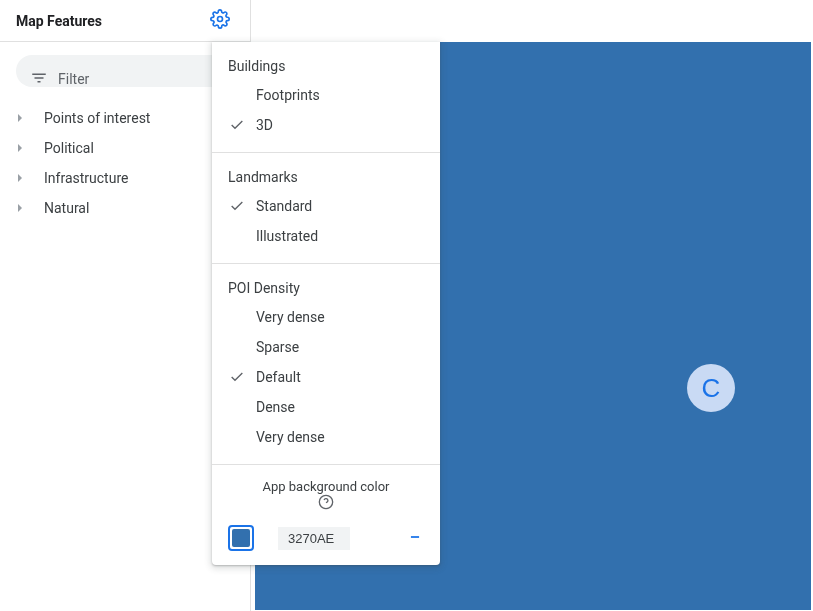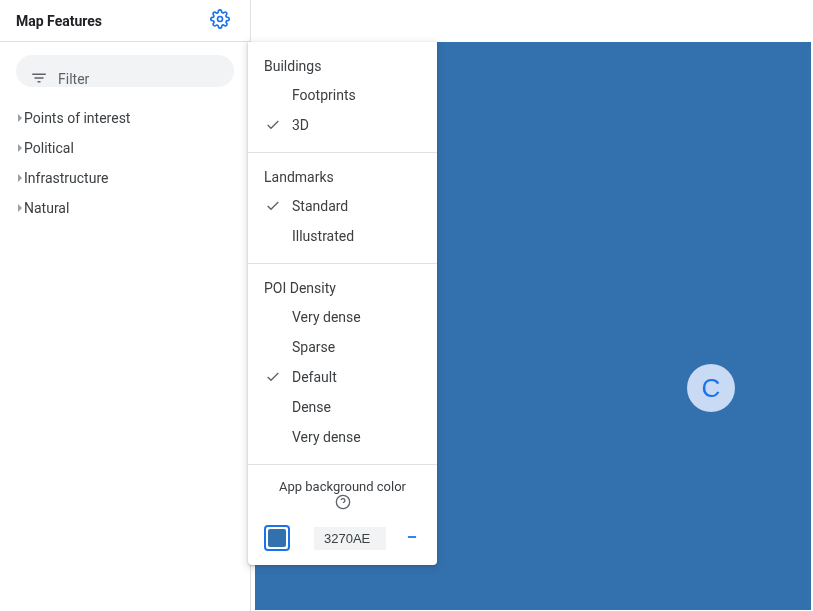--- a/index.html
+++ b/index.html
@@ -59,43 +59,42 @@
       cursor: text;
     }
     .filter-icon { color: #5f6368; }
     .filter-text { color: #5f6368; }
     .tree {
       padding: 6px 0;
     }
     .tree-item {
       display: flex;
       align-items: center;
-      gap: 0;
+      gap: 20px;
       padding: 7px 16px;
       color: #3c4043;
       font-size: 14px;
       cursor: pointer;
     }
     .tree-chevron {
       color: #9aa0a6;
       width: 8px;
       display: inline-flex;
     }
     
     .settings-panel {
       position: absolute;
       left: 212px;
       top: 42px;
-      width: 189px;
+      width: 228px;
       background: #fff;
       border-radius: 0 0 4px 4px;
       box-shadow: 0 2px 6px 2px rgba(60,64,67,0.15), 0 1px 2px rgba(60,64,67,0.3);
       padding-bottom: 8px;
       z-index: 10;
-      margin-left: 36px;
     }
     .panel-group {
       padding: 12px 0 6px 0;
     }
     .panel-group-title {
       padding: 4px 16px 6px 16px;
       font-size: 14px;
       color: #3c4043;
     }
     .panel-option {

